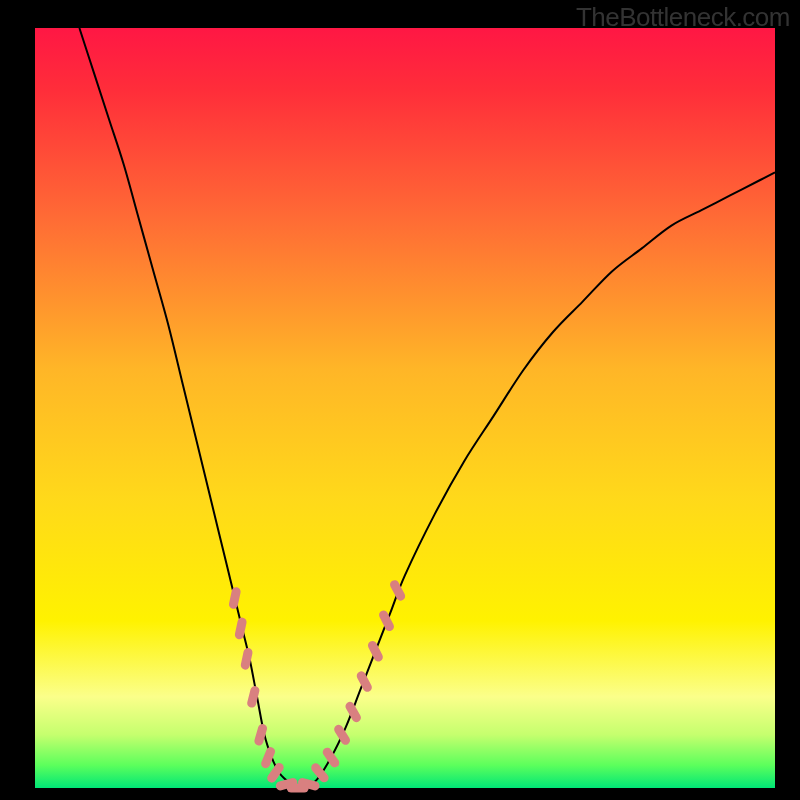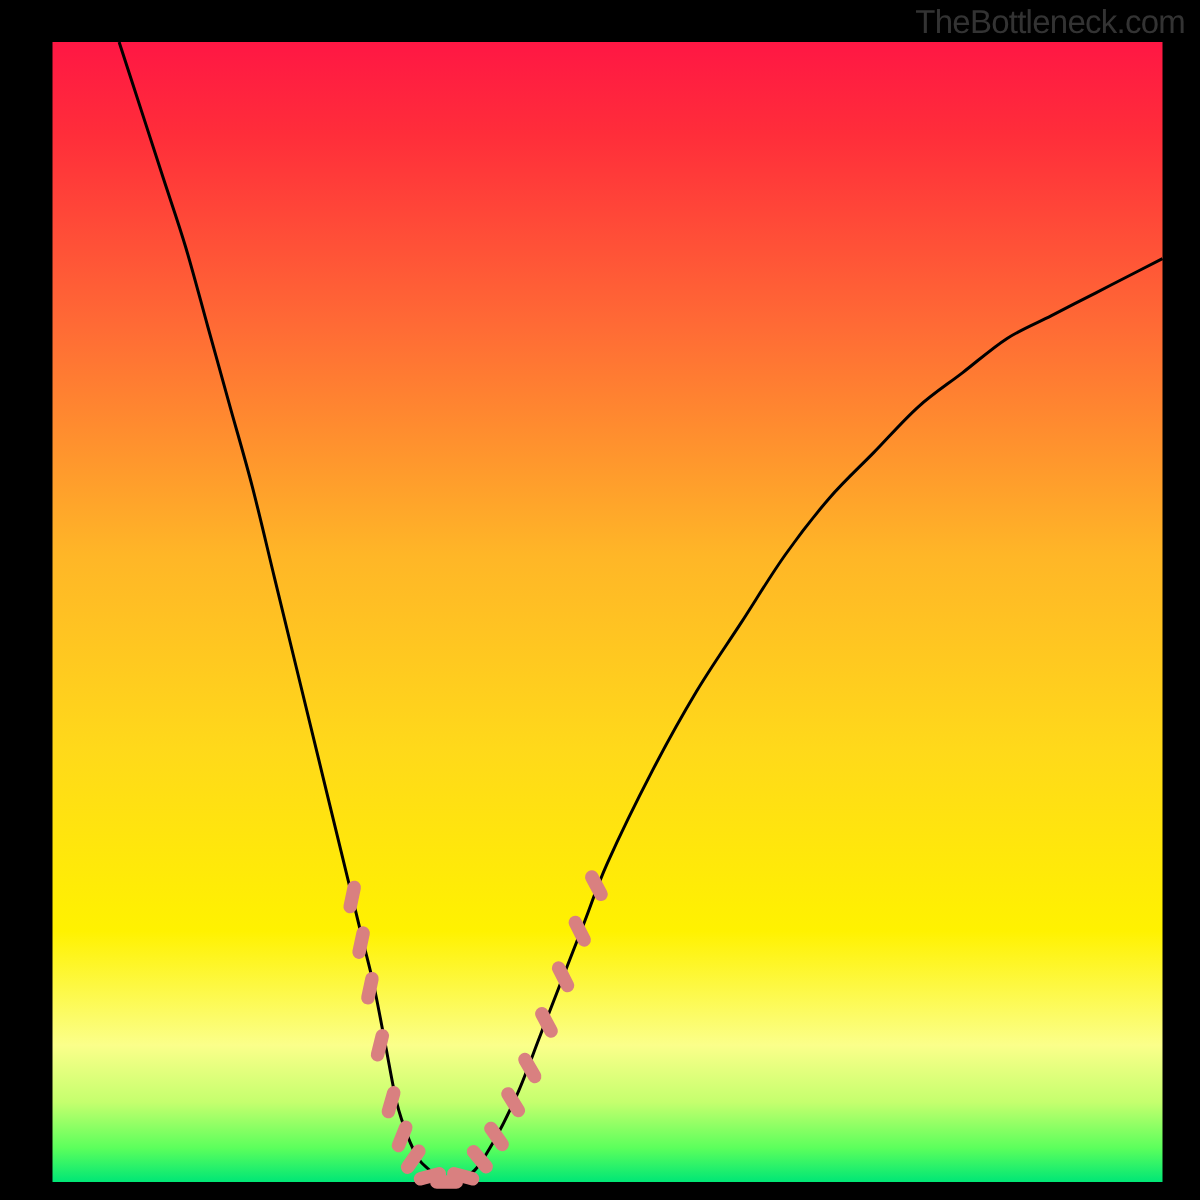--- a/index.html
+++ b/index.html
@@ -22,21 +22,21 @@
       left: 0;
       width: 800px;
       height: 800px;
     }
     
     .watermark {
       position: absolute;
       top: 2px;
       right: 10px;
       color: #333;
-      font-size: 22px;
+      font-size: 26px;
       font-weight: 500;
       z-index: 10;
       letter-spacing: -0.5px;
     }
   </style>
 </head>
 <body>
 
 <div class="canvas-wrapper">
   <svg width="800" height="800" viewBox="0 0 800 800">

